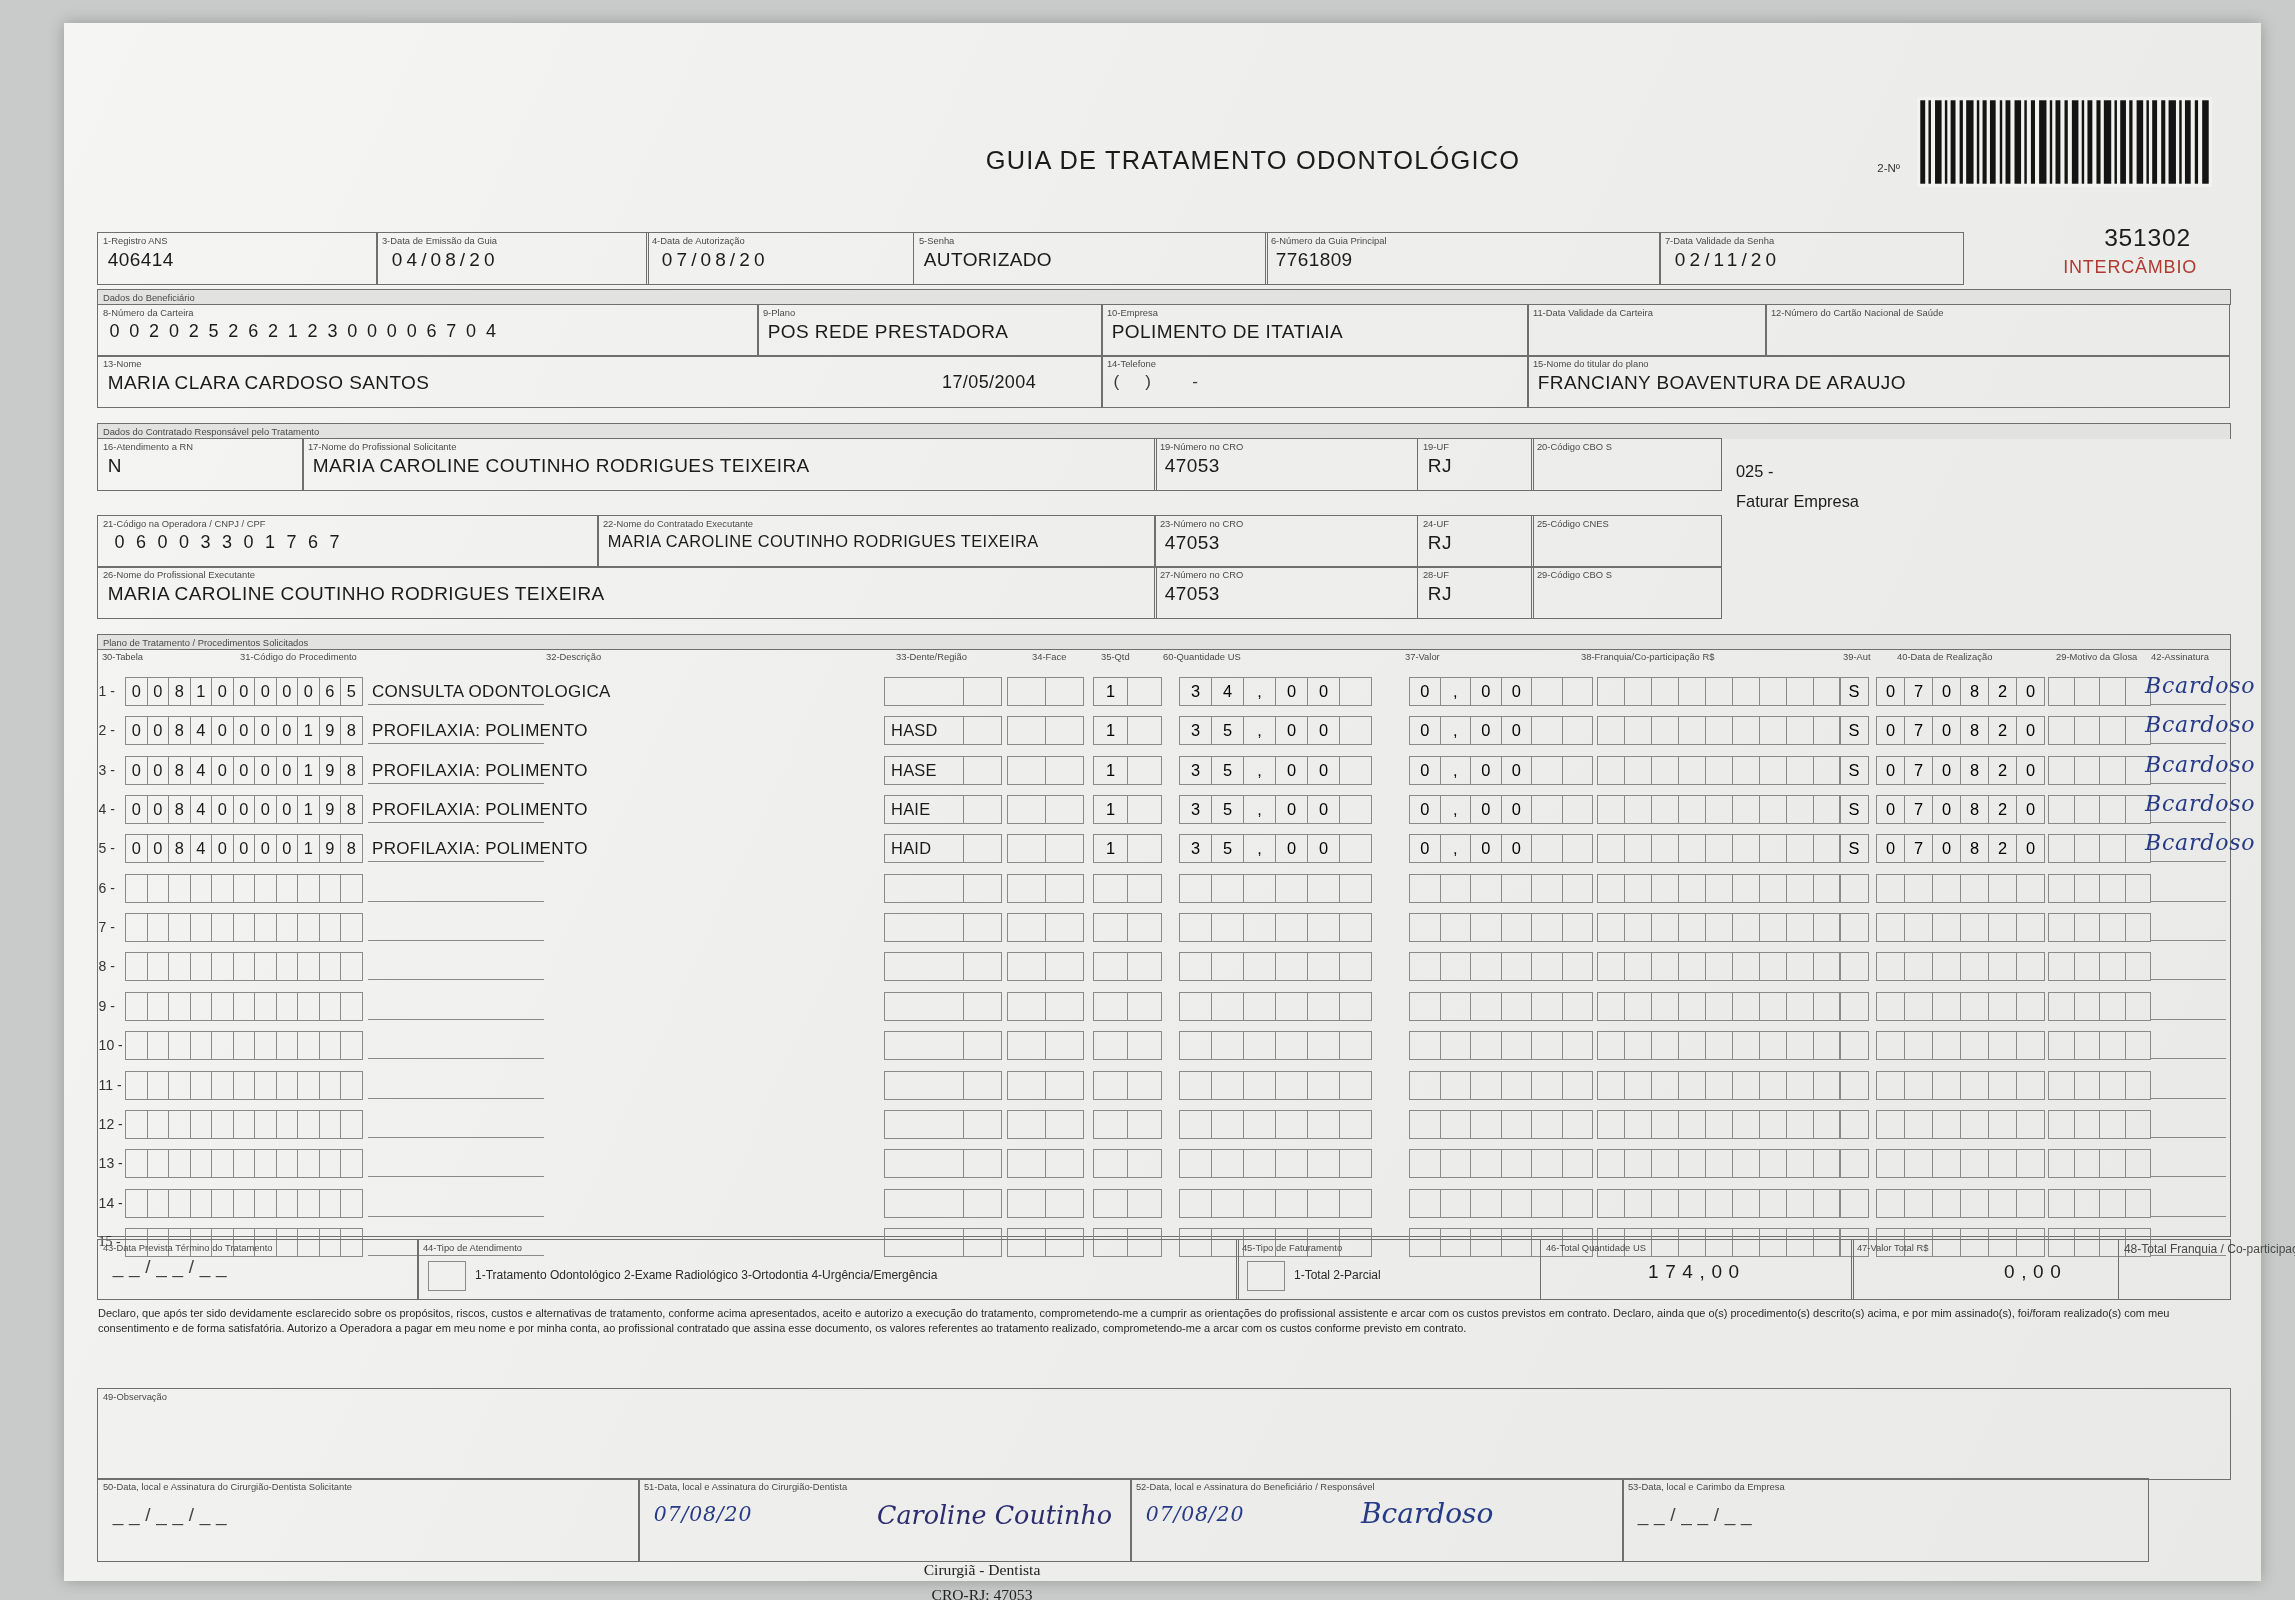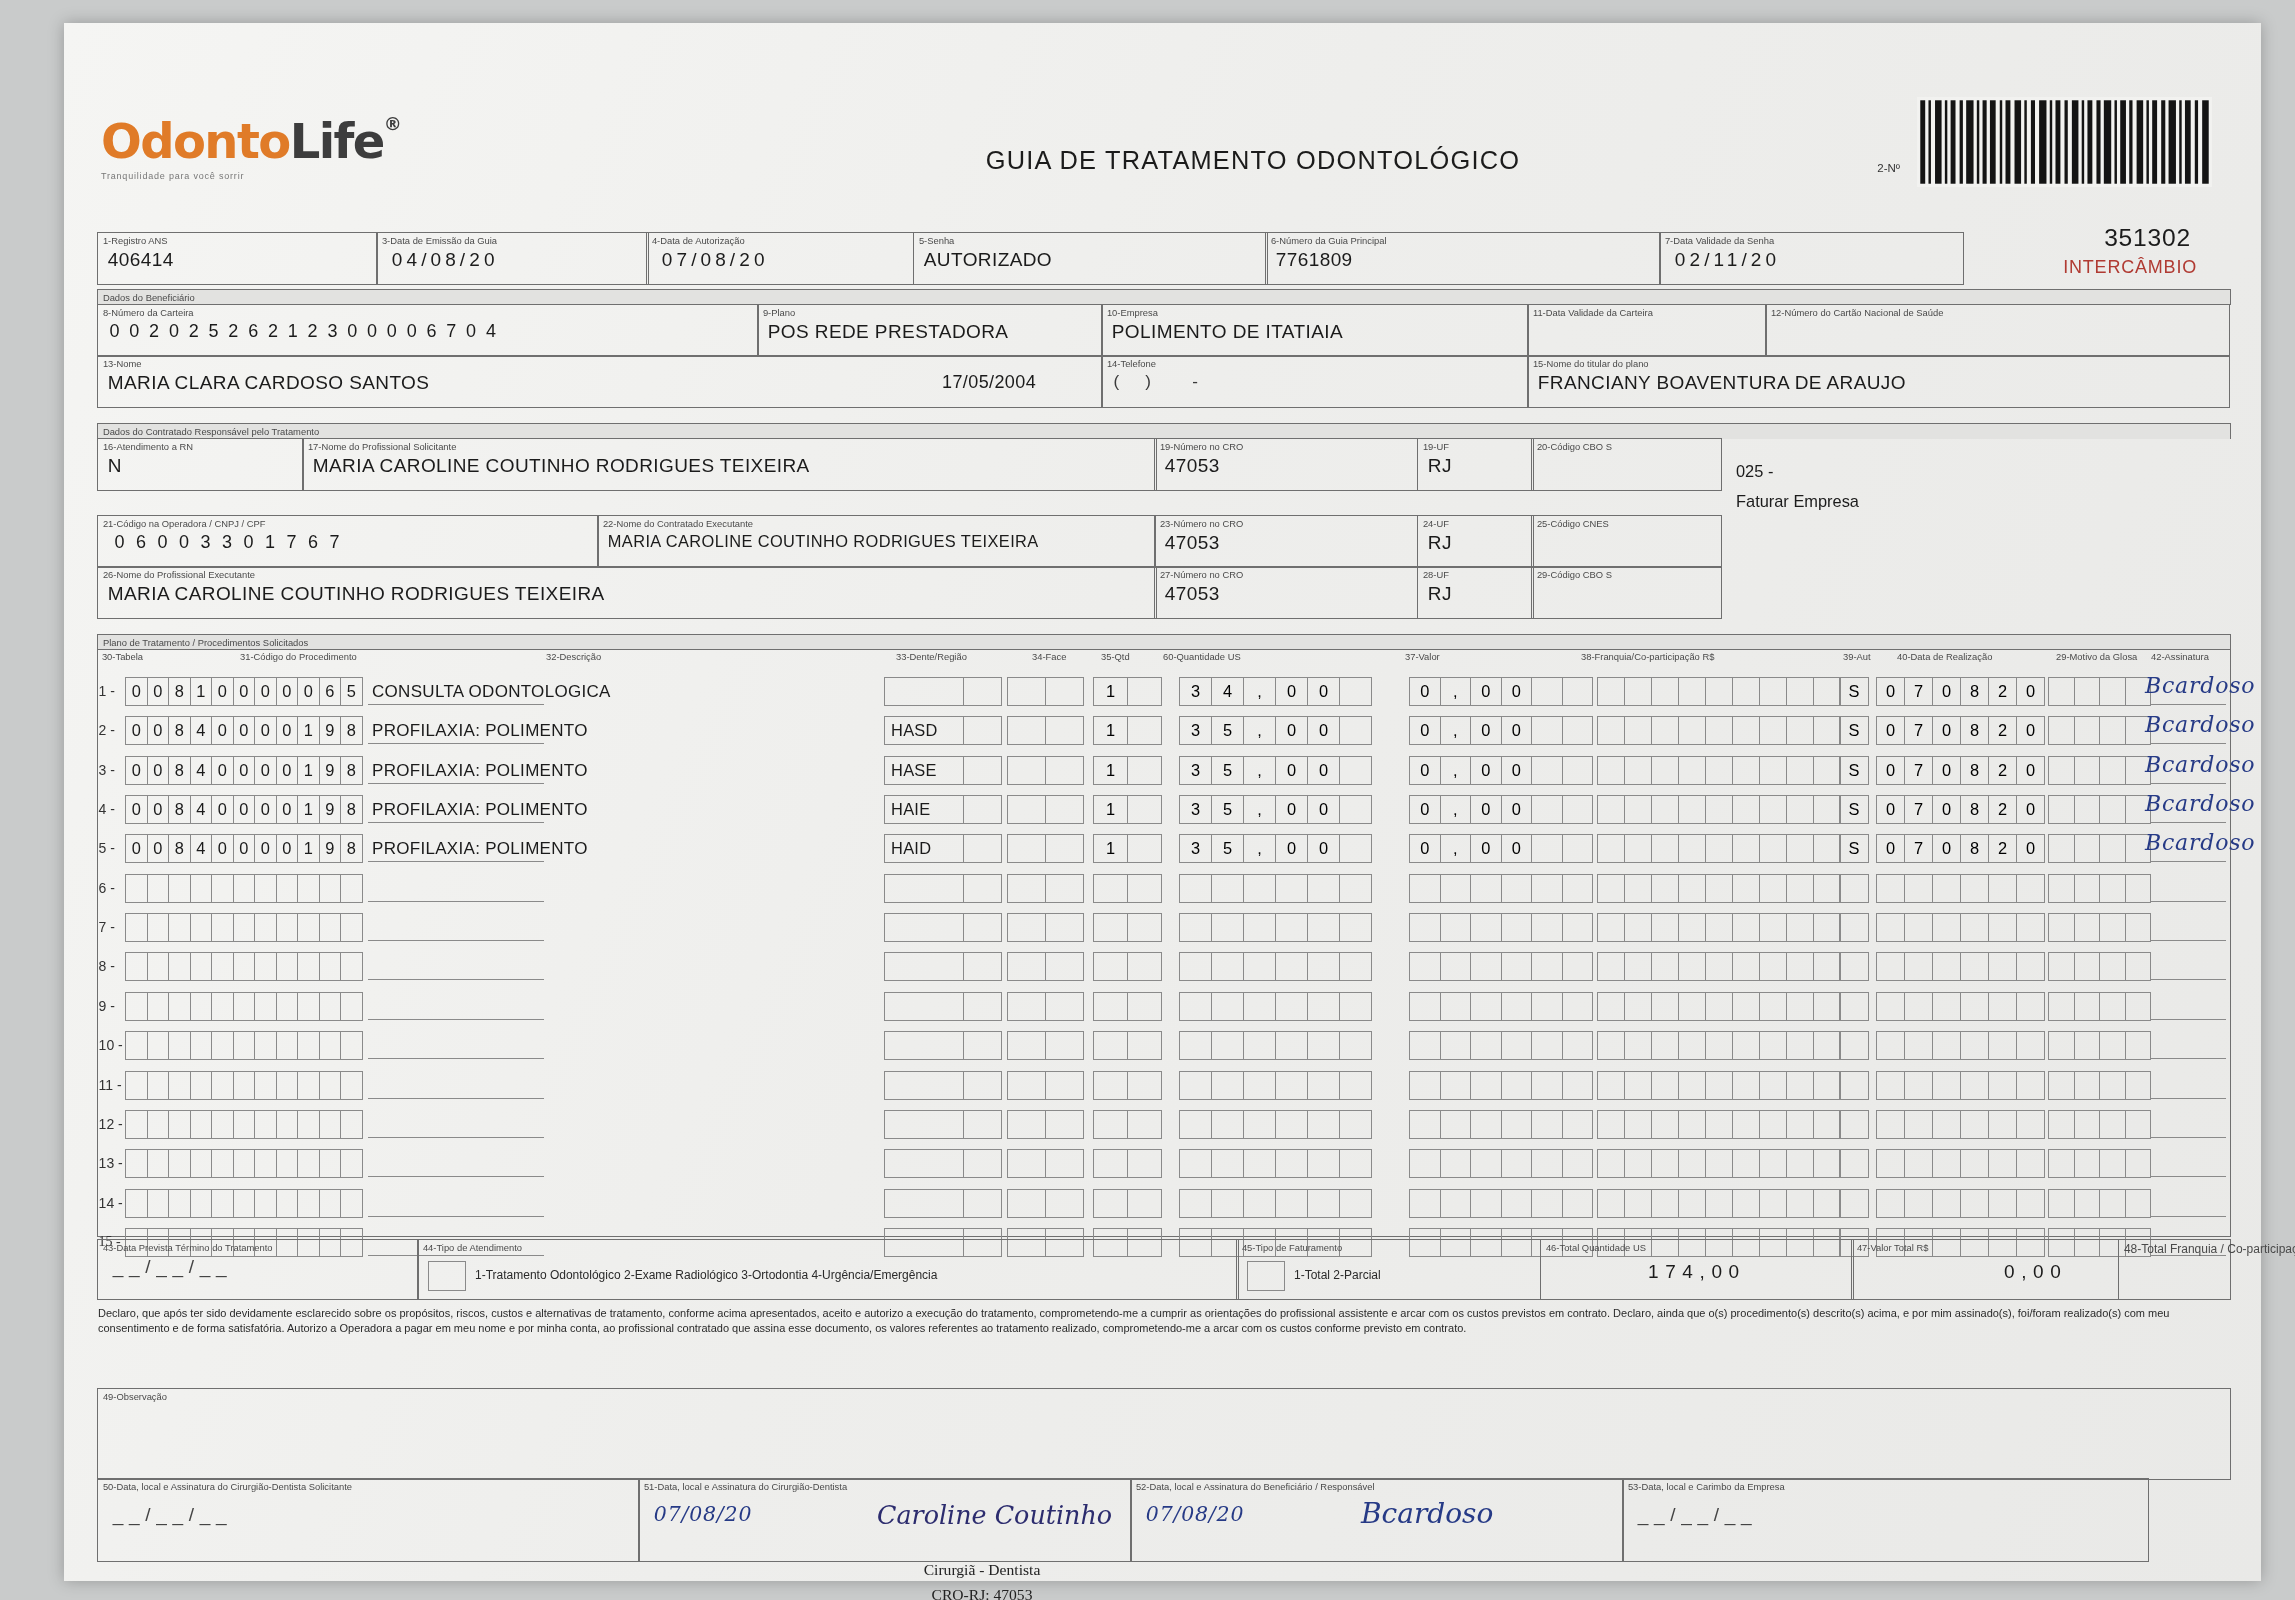--- a/index.html
+++ b/index.html
@@ -81,26 +81,20 @@
     position:absolute;text-align:center;font-size:15.6px;color:#222;font-family:"Liberation Serif",serif;
   }
   .red025{position:absolute;font-size:16.4px;color:#1b1b1b;}
 </style>
 </head>
 <body>
 
 <div class="sheet">
   <div class="paper-tint"></div>
 
-  <div class="logo">
-    <div class="logo-text">
-      <span class="o">Odonto</span><span>Life</span><span style="font-size:18px;vertical-align:top;">®</span>
-    </div>
-    <div class="logo-sub">Tranquilidade para você sorrir</div>
-  </div>
 
   <div class="doc-title">GUIA DE TRATAMENTO ODONTOLÓGICO</div>
 
   <div class="bc-label">2-Nº</div>
   <svg class="barcode" viewBox="0 0 360 110" preserveAspectRatio="none">
     <rect x="0" y="0" width="360" height="110" fill="#f2f2f0"></rect>
     <g fill="#141414">
       <rect x="4" y="4" width="6" height="102"></rect>
         <rect x="14" y="4" width="3" height="102"></rect>
       <rect x="22" y="4" width="8" height="102"></rect>

